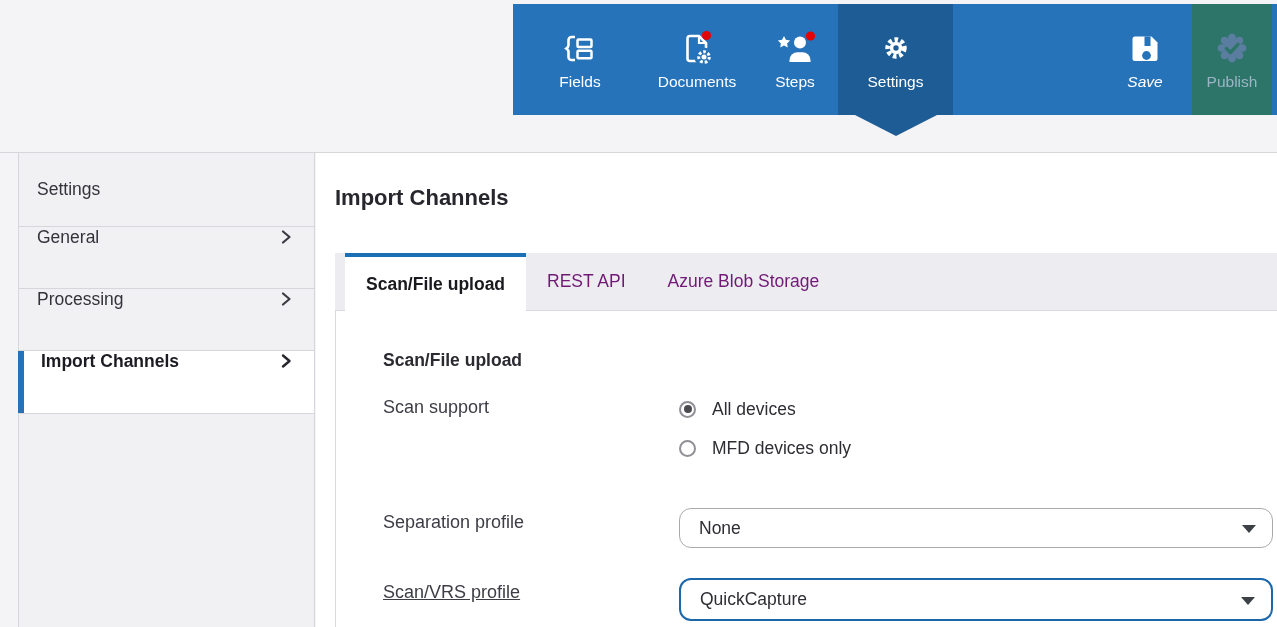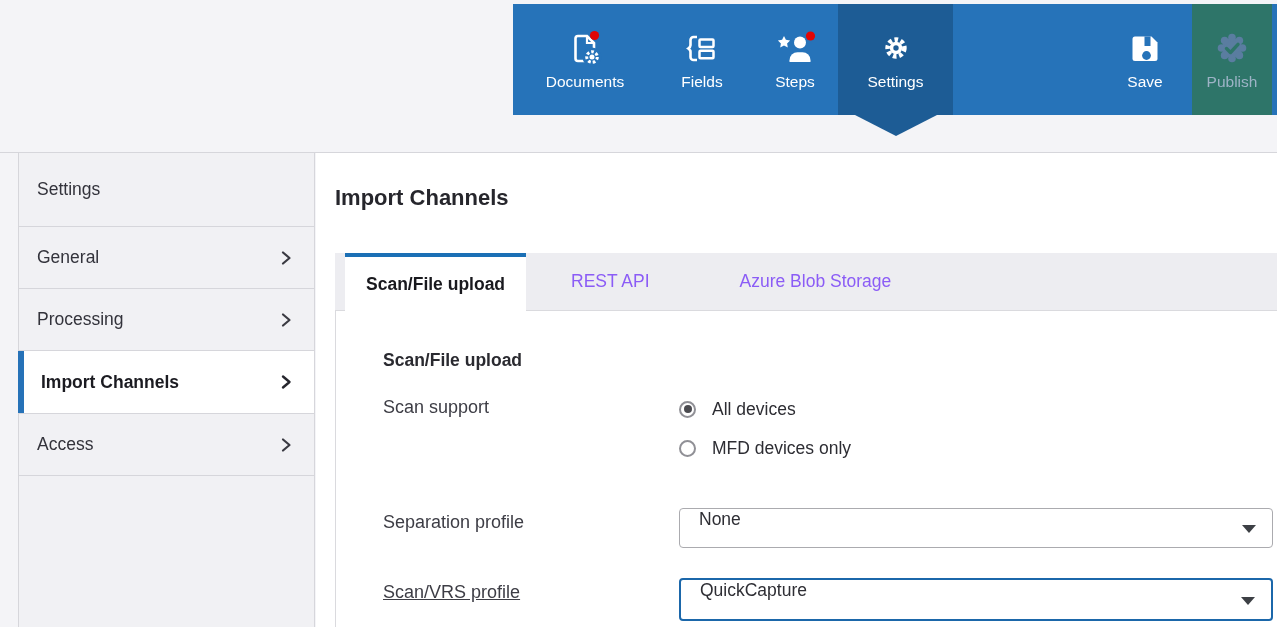--- a/index.html
+++ b/index.html
@@ -13,105 +13,105 @@
              color:#fff; cursor:pointer; }
   .tb-item .tb-icon { height:42px; display:flex; align-items:center; justify-content:center; margin-bottom:3px; }
   .tb-label { font-size:15.5px; line-height:18px; white-space:nowrap; }
   .tb-documents { margin-left:22px; width:100px; }
   .tb-fields    { margin-left:22px; width:90px; }
   .tb-steps     { margin-left:5px;  width:86px; }
   .tb-settings  { width:115px; background:#1d5c95; position:relative; }
   .tb-settings .pointer { position:absolute; top:100%; left:50%; transform:translateX(-50%);
              width:0; height:0; border-left:41px solid transparent; border-right:41px solid transparent;
              border-top:21px solid #1d5c95; }
-  .tb-save    { margin-left:152px; width:80px; }
+  .tb-save    { margin-left:152px; width:80px;font-style:italic; }
   .tb-publish { margin-left:7px; width:80px; background:#2e7569; }
   .tb-publish .tb-label { color:#9db3c6; }
 
   
   .header-rule { position:absolute; left:0; right:0; top:152px; height:1px; background:#d6d6db; }
 
   
   .sidebar { position:absolute; left:18px; top:152px; width:297px; bottom:0;
              background:#f1f1f4; border:1px solid #d6d6db; border-bottom:none; }
   .sb-header { height:74px; display:flex; align-items:center; padding:0 20px 0 18px;
              border-bottom:1px solid #d6d6db; font-size:17.5px; color:#33333b; }
-  .sb-item { height:62px; display:flex; align-items:center; justify-content:space-between;
+  .sb-item { height:62px; display:flex; align-items:flex-start; justify-content:space-between;
              padding:0 20px 0 18px; border-bottom:1px solid #d6d6db; font-size:17.5px;
              color:#33333b; cursor:pointer; position:relative; }
   .sb-item.active { background:#fff; height:63px; font-weight:700; color:#1b1b21; padding-left:22px; }
   .sb-item.active::before { content:''; position:absolute; left:-1px; top:0; bottom:0; width:6px; background:#2672b8; }
   .chev { display:flex; align-items:center; }
 
   
   .content { position:absolute; left:316px; top:153px; right:0; bottom:0; background:#fff; }
   .page-title { position:absolute; left:19px; top:32px; font-size:22px; font-weight:700; color:#26262c; }
 
   .tabs { position:absolute; left:19px; right:0; top:100px; height:58px; background:#ededf1;
           display:flex; align-items:stretch; border-bottom:1px solid #dadade; }
-  .tab { display:flex; align-items:center; padding:0 45px; font-size:17.5px; color:#8b5cf6; cursor:pointer; }
+  .tab { display:flex; align-items:center; padding:0 21px; font-size:17.5px; color:#701a75; cursor:pointer; }
   .tab.active { background:#fff; border-top:4px solid #1b6fb5; font-weight:700; color:#19191e;
           margin-left:10px; margin-bottom:-1px; padding:0 21px; }
 
   .panel { position:absolute; left:19px; top:158px; right:0; bottom:0; background:#fff;
            border-left:1px solid #dadade; }
   .section-title { position:absolute; left:47px; top:39px; font-size:17.5px; font-weight:700; color:#2a2a30; }
   .flabel { position:absolute; left:47px; font-size:18px; color:#3d3d45; }
   .lbl-scan { top:86px; }
   .lbl-sep  { top:201px; }
   .lbl-vrs  { top:271px;text-decoration:underline; }
 
   .radios { position:absolute; left:343px; top:85px; }
   .radio-row { display:flex; align-items:center; height:26px; margin-bottom:13px; cursor:pointer; }
   .rb { width:17px; height:17px; border:2px solid #909096; border-radius:50%; background:#fff;
         position:relative; flex:0 0 auto; }
   .rb.sel::after { content:''; position:absolute; left:2.5px; top:2.5px; width:8px; height:8px;
         background:#4b4b50; border-radius:50%; }
   .radio-row .rlabel { margin-left:16px; font-size:17.5px; color:#2d2d33; }
 
   .dd { position:absolute; left:343px; width:594px; background:#fff; border:1px solid #ababaf;
-        border-radius:4px; display:flex; align-items:flex-start; padding:0 44px 0 19px;
+        border-radius:12px; display:flex; align-items:center; padding:0 44px 0 19px;
         font-size:17.5px; color:#2e2e34; cursor:pointer; }
   .dd-sep { top:197px; height:40px; }
   .dd-vrs { top:267px; height:43px; border:2px solid #1b67aa; }
   .dd .caret { position:absolute; right:16px; top:50%; margin-top:-3px; width:0; height:0;
         border-left:7px solid transparent; border-right:7px solid transparent;
         border-top:8px solid #3d4045; }
   .dd .dd-value { white-space:nowrap; }
 </style>
 </head>
 <body>
 
 <div class="page">
 
   <div class="toolbar">
 
+    <div class="tb-item tb-fields">
+      <span class="tb-icon">
+        <svg width="40" height="40" viewBox="0 0 40 40">
+          <path d="M15 8 h-3.5 a3 3 0 0 0 -3 3 v5.2 c0 1.6 -0.9 2.4 -2.2 3.3 c1.3 0.9 2.2 1.7 2.2 3.3 v5.2 a3 3 0 0 0 3 3 h3.5" fill="none" stroke="#ffffff" stroke-width="2.6"></path>
+          <rect x="17.5" y="10.5" width="14" height="7.5" rx="1" fill="none" stroke="#ffffff" stroke-width="2.5"></rect>
+          <rect x="17.5" y="21.8" width="14" height="7.5" rx="1" fill="none" stroke="#ffffff" stroke-width="2.5"></rect>
+        </svg>
+      </span>
+      <span class="tb-label">Fields</span>
+    </div>
+
     <div class="tb-item tb-documents">
       <span class="tb-icon">
         <svg width="40" height="40" viewBox="0 0 40 40">
           <path d="M13 7 h9 l7 7 v15.5 a2.5 2.5 0 0 1 -2.5 2.5 h-13.5 a2.5 2.5 0 0 1 -2.5 -2.5 v-20 a2.5 2.5 0 0 1 2.5 -2.5 z" fill="none" stroke="#ffffff" stroke-width="2.6"></path>
           <path d="M22 7 v7 h7" fill="none" stroke="#ffffff" stroke-width="2.2"></path>
           <circle cx="27" cy="28" r="9.5" fill="#2673b9"></circle>
           <circle cx="27" cy="28" r="5.3" fill="none" stroke="#ffffff" stroke-width="3" stroke-dasharray="2.7 2.0"></circle>
           <circle cx="27" cy="28" r="2.5" fill="#ffffff"></circle>
           <circle cx="29.5" cy="6.5" r="4.6" fill="#e10505"></circle>
         </svg>
       </span>
       <span class="tb-label">Documents</span>
-    </div>
-
-    <div class="tb-item tb-fields">
-      <span class="tb-icon">
-        <svg width="40" height="40" viewBox="0 0 40 40">
-          <path d="M15 8 h-3.5 a3 3 0 0 0 -3 3 v5.2 c0 1.6 -0.9 2.4 -2.2 3.3 c1.3 0.9 2.2 1.7 2.2 3.3 v5.2 a3 3 0 0 0 3 3 h3.5" fill="none" stroke="#ffffff" stroke-width="2.6"></path>
-          <rect x="17.5" y="10.5" width="14" height="7.5" rx="1" fill="none" stroke="#ffffff" stroke-width="2.5"></rect>
-          <rect x="17.5" y="21.8" width="14" height="7.5" rx="1" fill="none" stroke="#ffffff" stroke-width="2.5"></rect>
-        </svg>
-      </span>
-      <span class="tb-label">Fields</span>
     </div>
 
     <div class="tb-item tb-steps">
       <span class="tb-icon">
         <svg width="44" height="40" viewBox="0 0 44 40">
           <path d="M11 7 l1.9 3.8 4.2 0.6 -3 3 0.7 4.2 -3.8 -2 -3.8 2 0.7 -4.2 -3 -3 4.2 -0.6 z" fill="#ffffff"></path>
           <circle cx="27" cy="13.5" r="6" fill="#ffffff"></circle>
           <path d="M16.5 33 v-1.8 a8 8 0 0 1 8 -8 h5 a8 8 0 0 1 8 8 V33 z" fill="#ffffff"></path>
           <circle cx="37.5" cy="7" r="4.6" fill="#e10505"></circle>
         </svg>
@@ -191,28 +191,20 @@
     <div class="sb-item active">
       <span>Import Channels</span>
       <span class="chev">
         <svg width="16" height="20" viewBox="0 0 16 20">
             <path d="M5 4.5 L11.5 10 L5 15.5" fill="none" stroke="#26262e" stroke-width="2.4" stroke-linecap="round" stroke-linejoin="round"></path>
           </svg>
       </span>
     </div>
 
 
-    <div class="sb-item">
-      <span>Access</span>
-      <span class="chev">
-        <svg width="16" height="20" viewBox="0 0 16 20">
-            <path d="M5 4.5 L11.5 10 L5 15.5" fill="none" stroke="#3a3a42" stroke-width="2.2" stroke-linecap="round" stroke-linejoin="round"></path>
-          </svg>
-      </span>
-    </div>
 
     <div class="sb-filler"></div>
   </aside>
 
   <main class="content">
     <h1 class="page-title">Import Channels</h1>
 
     <div class="tabs">
       <div class="tab active">Scan/File upload</div>
       <div class="tab">REST API</div>

